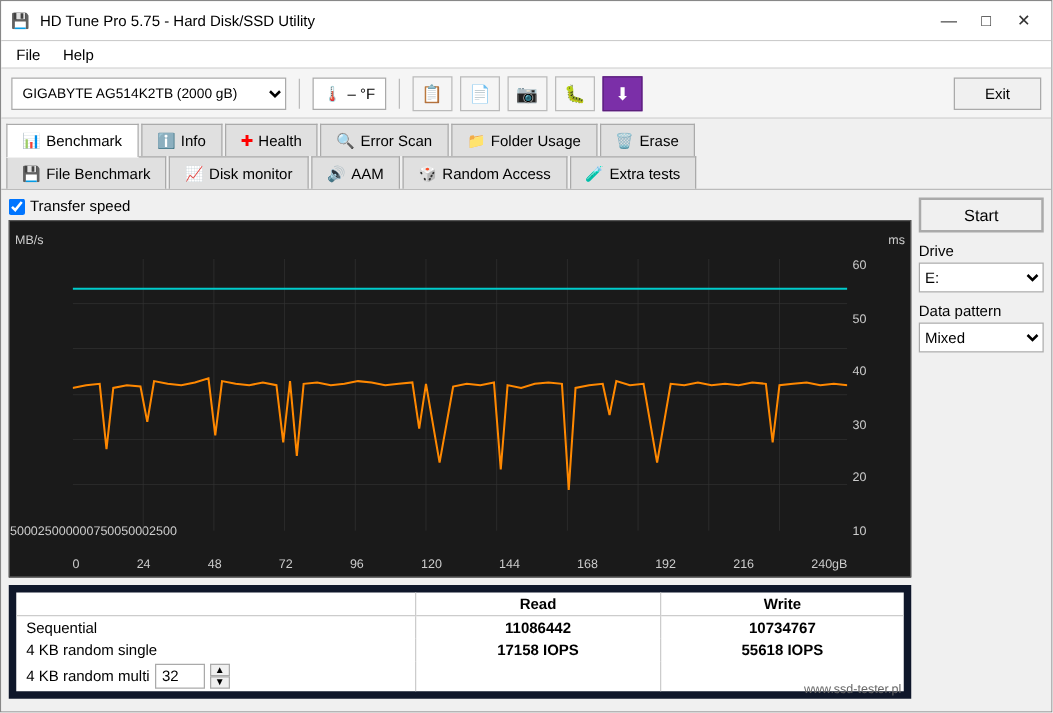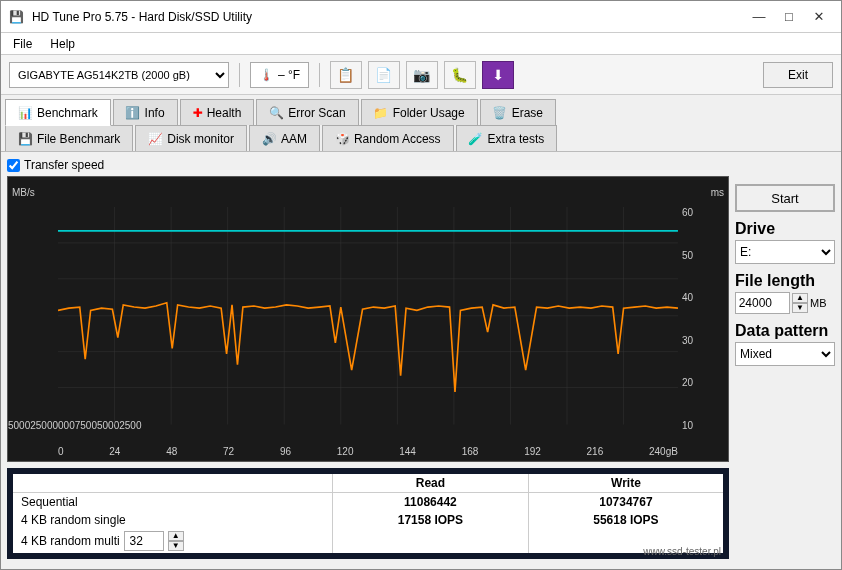--- a/index.html
+++ b/index.html
@@ -256,34 +256,33 @@
       display: flex;
       align-items: center;
       justify-content: center;
       line-height: 1;
     }
     .right-panel {
       width: 100px;
       display: flex;
       flex-direction: column;
       gap: 8px;
-      margin-top: 26px;
     }
     .start-btn {
       width: 100%;
       height: 28px;
       background: #f0f0f0;
       border: 2px solid #aaa;
       cursor: pointer;
       font-size: 13px;
       font-weight: 500;
     }
     .panel-label {
-      font-size: 16px;
-      font-weight: 700;
+      font-size: 12px;
+      font-weight: 400;
       margin-bottom: 2px;
     }
     .panel-select {
       width: 100%;
       height: 24px;
       font-size: 12px;
       border: 1px solid #aaa;
       background: white;
     }
     .panel-input-row {
@@ -523,31 +522,20 @@
     <div class="right-panel">
       <button class="start-btn">Start</button>
 
       <div>
         <div class="panel-label">Drive</div>
         <select class="panel-select">
           <option>E:</option>
         </select>
       </div>
 
-      <div>
-        <div class="panel-label">File length</div>
-        <div class="panel-input-row">
-          <input type="number" class="panel-number-input" value="24000" style="">
-          <div class="spinner-btns">
-            <button class="spinner-btn">▲</button>
-            <button class="spinner-btn">▼</button>
-          </div>
-          <span class="mb-label">MB</span>
-        </div>
-      </div>
 
       <div>
         <div class="panel-label">Data pattern</div>
         <select class="panel-select">
           <option>Mixed</option>
           <option>Random</option>
           <option>0x00</option>
           <option>0xFF</option>
         </select>
       </div>

